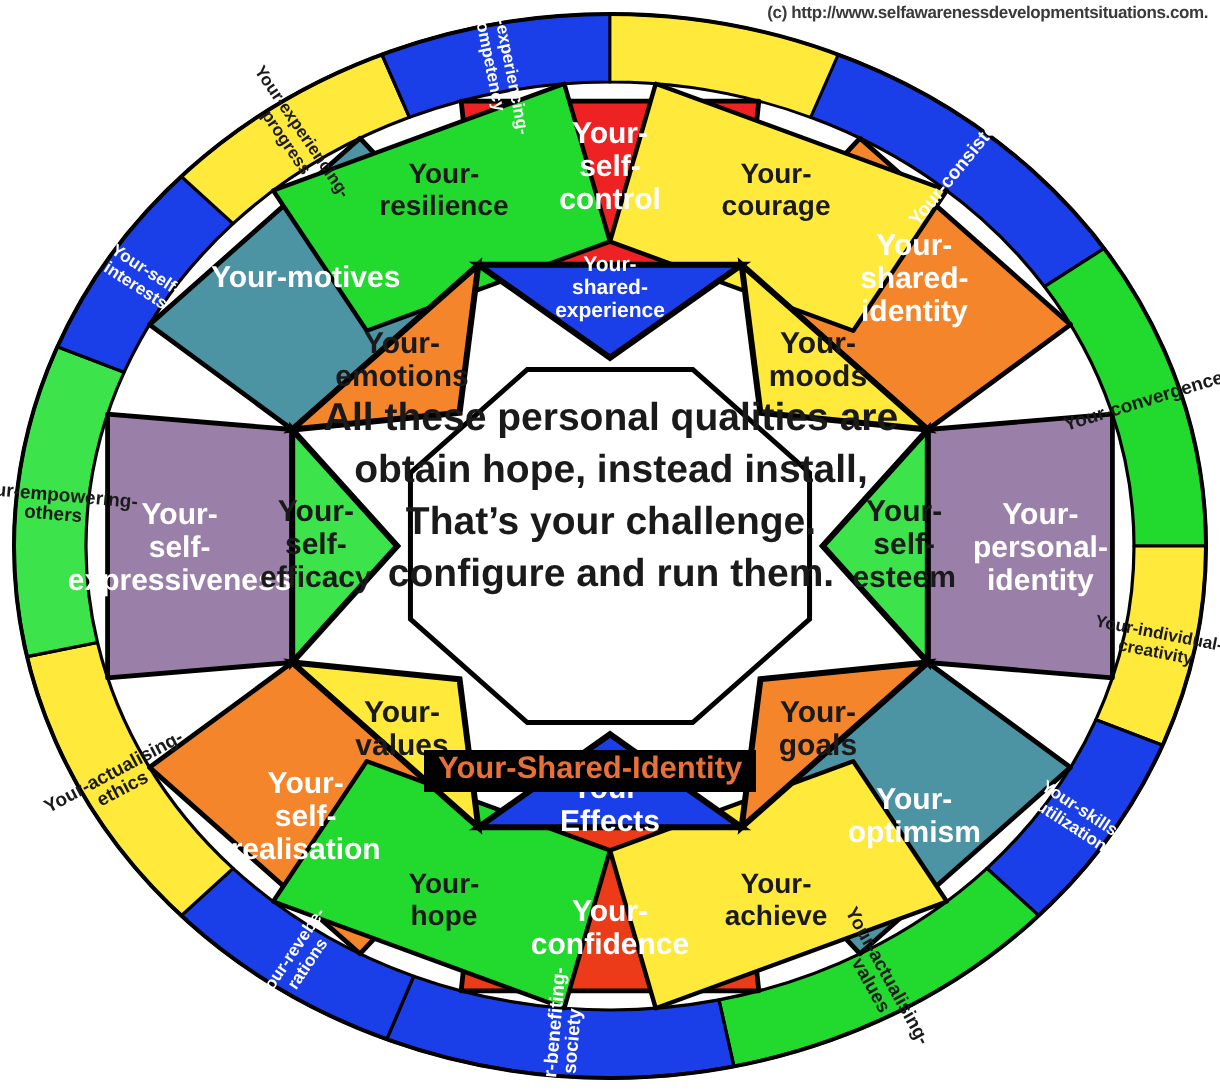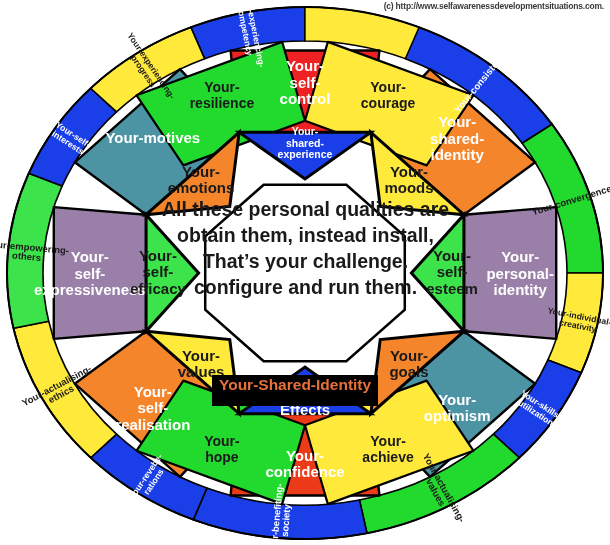--- a/index.html
+++ b/index.html
@@ -15,21 +15,21 @@
   .center-text{
     position:absolute; left:138px; top:197px; width:335px;
     text-align:center; font-family:"Liberation Sans",sans-serif;
     font-size:19.5px; font-weight:bold; color:#1a1a1a; line-height:1.33;
   }
   .banner{
     position:absolute; left:212px; top:375px;
     background:#000000; color:#E8713A;
     font-family:"Liberation Sans",sans-serif;
     font-size:15.5px; font-weight:bold;
-    padding:1px 7px 12px 7px; white-space:nowrap;
+    padding:1px 7px 2px 7px; white-space:nowrap;
   }
 </style>
 </head>
 <body>
 
 <div id="stage">
 
   <svg id="wheel" viewBox="0 0 610 545">
     <g id="g-outer">
         <path d="M 419.0396628447968,27.24804435199772 A 298,266 0 0 1 552.0531966214024,124.25468767678132
@@ -119,19 +119,19 @@
         <text x="201.0097654888691" y="360.78135754235086" fill="#1a1a1a" font-size="15" font-weight="bold" font-family="&quot;Liberation Sans&quot;, sans-serif" text-anchor="middle"><tspan x="201.0097654888691" dy="0">Your-</tspan><tspan x="201.0097654888691" dy="16.5">values</tspan></text>
         <text x="157.9356" y="260.5" fill="#1a1a1a" font-size="15" font-weight="bold" font-family="&quot;Liberation Sans&quot;, sans-serif" text-anchor="middle"><tspan x="157.9356" dy="0">Your-</tspan><tspan x="157.9356" dy="16.5">self-</tspan><tspan x="157.9356" dy="16.5">efficacy</tspan></text>
         <text x="201.0097654888691" y="176.71864245764917" fill="#1a1a1a" font-size="15" font-weight="bold" font-family="&quot;Liberation Sans&quot;, sans-serif" text-anchor="middle"><tspan x="201.0097654888691" dy="0">Your-</tspan><tspan x="201.0097654888691" dy="16.5">emotions</tspan></text>
       </g>
     </svg>
 
   <div class="copyright">(c) http://www.selfawarenessdevelopmentsituations.com.</div>
 
   <div class="center-text">
     <div>All these personal qualities are</div>
-    <div>obtain them, instead install,</div>
+    <div>obtain hope, instead install,</div>
     <div>That’s your challenge.</div>
     <div>configure and run them.</div>
   </div>
 
   <div class="banner">Your-Shared-Identity</div>
 </div>
 
 </body></html>

